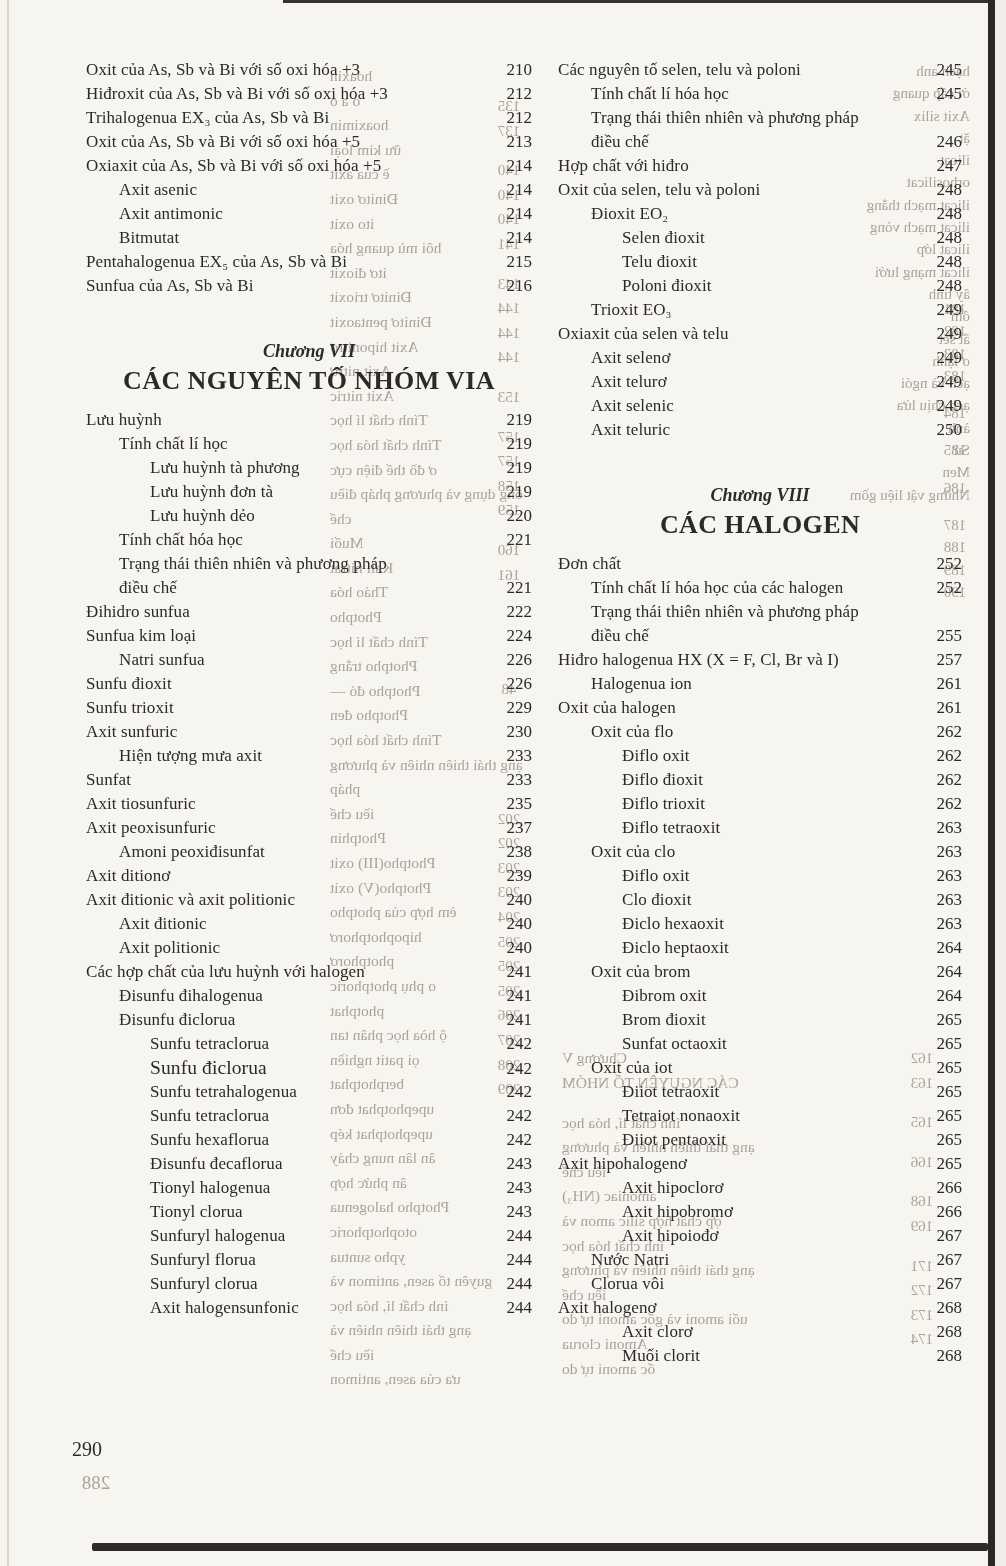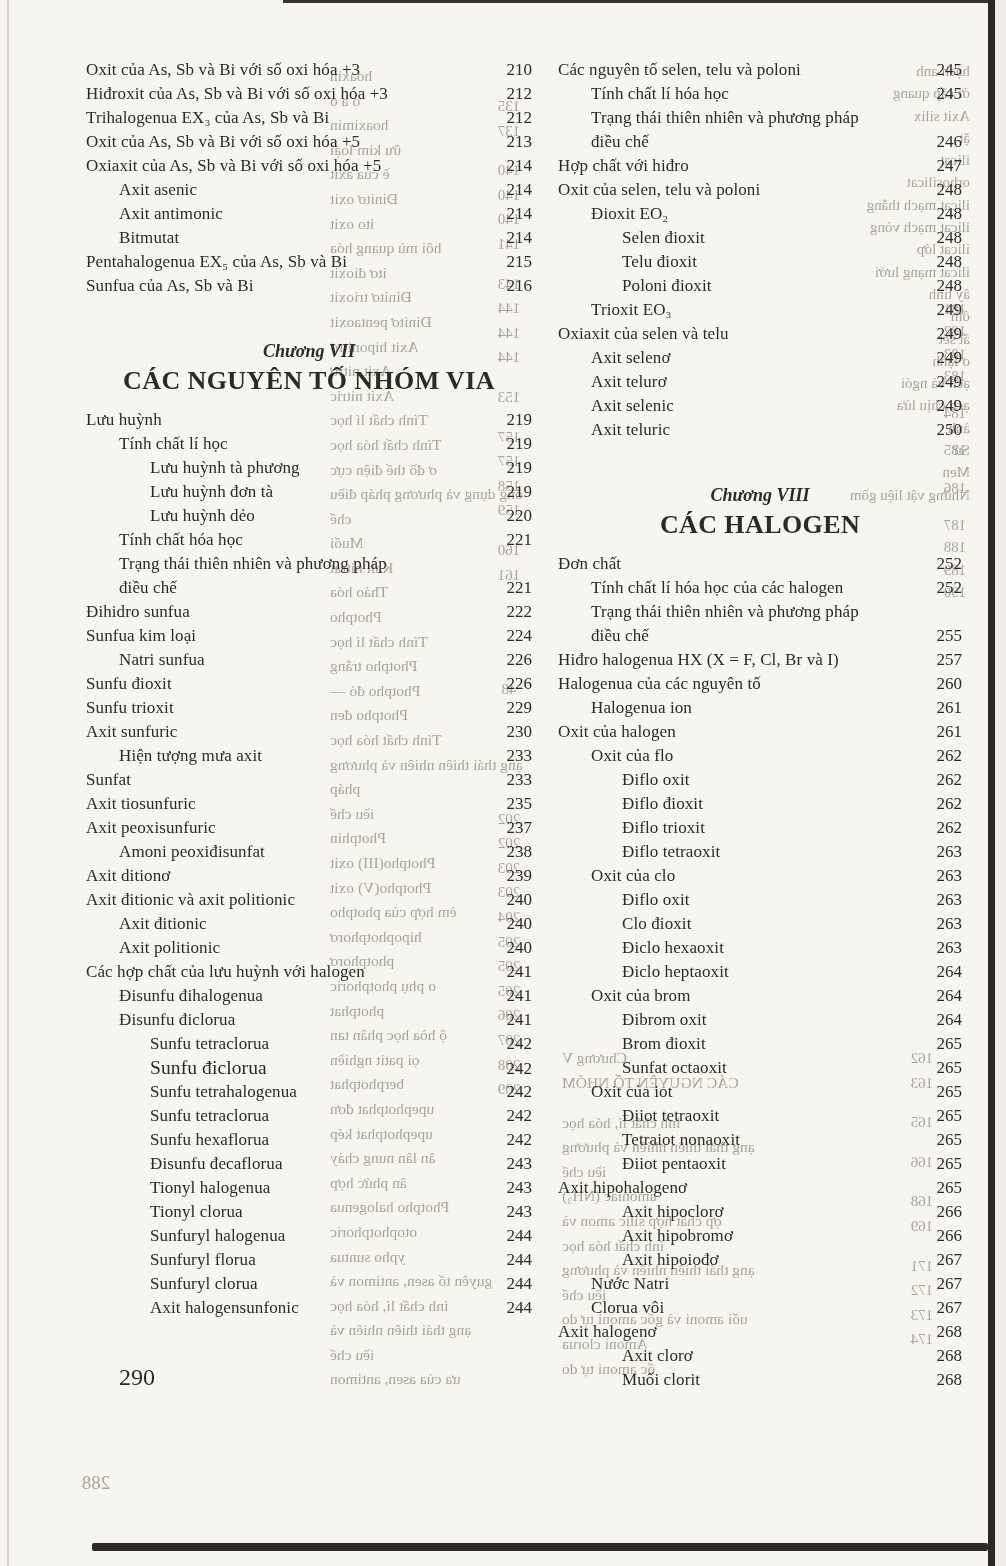--- a/index.html
+++ b/index.html
@@ -17,21 +17,21 @@
   .toc-text{letter-spacing:.1px;}
   .ind0{padding-left:0;}
   .ind1{padding-left:33px;}
   .ind2{padding-left:64px;}
   .big{font-size:19.5px;}
   .toc-page{margin-left:auto;padding-left:10px;}
   .chapter-block{text-align:center;margin-top:38px;margin-bottom:12px;}
   .chapter-label{font-style:italic;font-weight:bold;font-size:18px;height:30px;line-height:30px;}
   .chapter-title{font-weight:bold;font-size:26px;height:30px;line-height:30px;letter-spacing:.4px;}
   
-  #footer{position:absolute;left:72px;top:1364px;font-size:24px;margin-left:47px;}
+  #footer{position:absolute;left:72px;top:1438px;font-size:20px;}
   
   .bleed{position:absolute;transform:scaleX(-1);color:#aaa399;filter:blur(0.45px);pointer-events:none;}
   .bleed .bleed-line{min-height:1em;}
   #bleed-center{left:330px;top:64px;width:205px;font-size:15.5px;line-height:24.6px;text-align:right;}
   #bleed-center-num{left:486px;top:64px;width:46px;font-size:15px;line-height:24.6px;text-align:center;}
   #bleed-right{left:824px;top:60px;width:146px;font-size:15px;line-height:22.3px;text-align:left;}
   #bleed-right-num{left:938px;top:298px;width:34px;font-size:15px;line-height:22.3px;text-align:center;}
   #bleed-bottom-right{left:562px;top:1046px;width:396px;font-size:15.5px;line-height:24.6px;text-align:right;}
   #bleed-br-num{left:902px;top:1046px;width:40px;font-size:15px;line-height:24.6px;text-align:center;}
   #bleed-footer{left:66px;top:1472px;width:60px;font-size:19px;text-align:center;}
@@ -509,24 +509,20 @@
       </div>
       <div class="toc-row">
         <div class="toc-text ind1">điều chế</div>
         <div class="toc-page">255</div>
       </div>
       <div class="toc-row">
         <div class="toc-text ind0">Hiđro halogenua HX (X = F, Cl, Br và I)</div>
         <div class="toc-page">257</div>
       </div>
       <div class="toc-row">
-        <div class="toc-text ind0">Halogenua của các nguyên tố</div>
-        <div class="toc-page">260</div>
-      </div>
-      <div class="toc-row">
         <div class="toc-text ind1">Halogenua ion</div>
         <div class="toc-page">261</div>
       </div>
       <div class="toc-row">
         <div class="toc-text ind0">Oxit của halogen</div>
         <div class="toc-page">261</div>
       </div>
       <div class="toc-row">
         <div class="toc-text ind1">Oxit của flo</div>
         <div class="toc-page">262</div>

